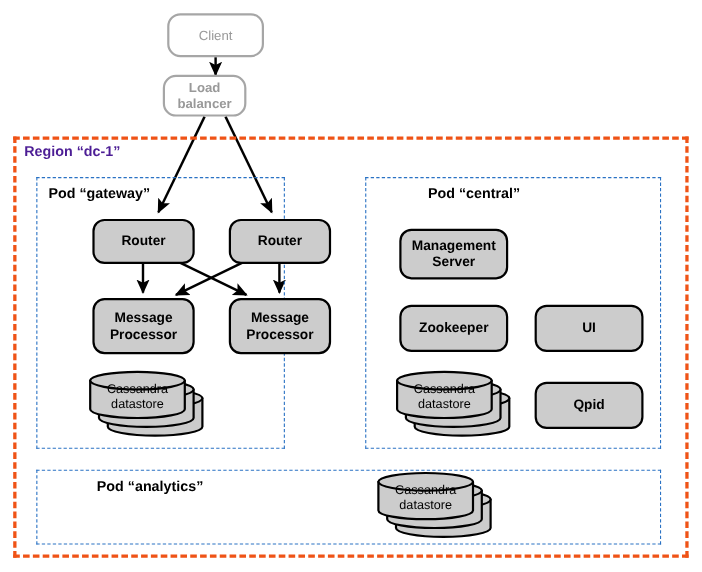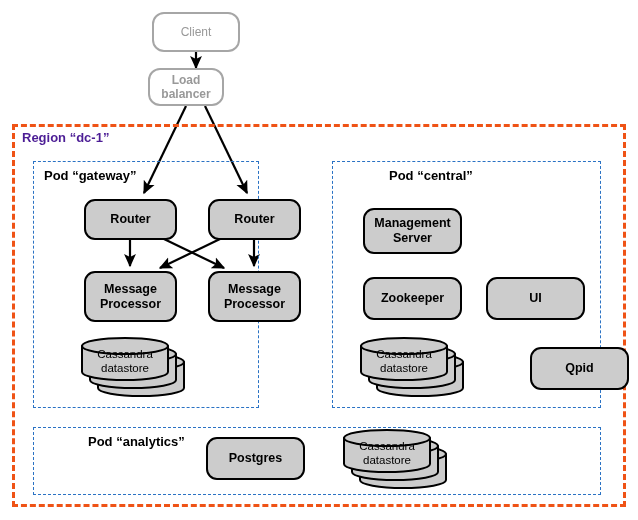--- a/index.html
+++ b/index.html
@@ -187,21 +187,21 @@
 Server</span>
   </div>
 
   <div class="node solid" style="left:363px; top:277px; width:99px; height:43px;">
     <span class="lbl">Zookeeper</span>
   </div>
   <div class="node solid" style="left:486px; top:277px; width:99px; height:43px;">
     <span class="lbl">UI</span>
   </div>
 
-  <div class="node solid" style="left:486px; top:347px; width:99px; height:43px;margin-left:44px;">
+  <div class="node solid" style="left:486px; top:347px; width:99px; height:43px;">
     <span class="lbl">Qpid</span>
   </div>
 
   <div class="stack" style="left:357px; top:338px; width:120px; height:62px;">
     <svg width="120" height="62" viewBox="0 0 120 62">
       <g stroke="#000000" stroke-width="2" fill="#cccccc" stroke-linejoin="round">
         <g transform="translate(20,16)">
           <path d="M0,8 v26 a43,8 0 0 0 86,0 v-26 Z"></path>
           <ellipse cx="43" cy="8" rx="43" ry="8"></ellipse>
         </g>
@@ -215,23 +215,20 @@
         </g>
       </g>
     </svg>
     <div class="cyl-label" style="left:4px; top:10px; width:86px;">Cassandra
 datastore</div>
   </div>
 
   <div class="pod" style="left:33px; top:427px; width:568px; height:68px;"></div>
   <div class="pod-label" style="left:44px; top:434px;padding-left:44px;">Pod “analytics”</div>
 
-  <div class="node solid" style="left:206px; top:437px; width:99px; height:43px;">
-    <span class="lbl">Postgres</span>
-  </div>
 
   <div class="stack" style="left:340px; top:430px; width:120px; height:62px;">
     <svg width="120" height="62" viewBox="0 0 120 62">
       <g stroke="#000000" stroke-width="2" fill="#cccccc" stroke-linejoin="round">
         <g transform="translate(20,16)">
           <path d="M0,8 v26 a43,8 0 0 0 86,0 v-26 Z"></path>
           <ellipse cx="43" cy="8" rx="43" ry="8"></ellipse>
         </g>
         <g transform="translate(12,8)">
           <path d="M0,8 v26 a43,8 0 0 0 86,0 v-26 Z"></path>

